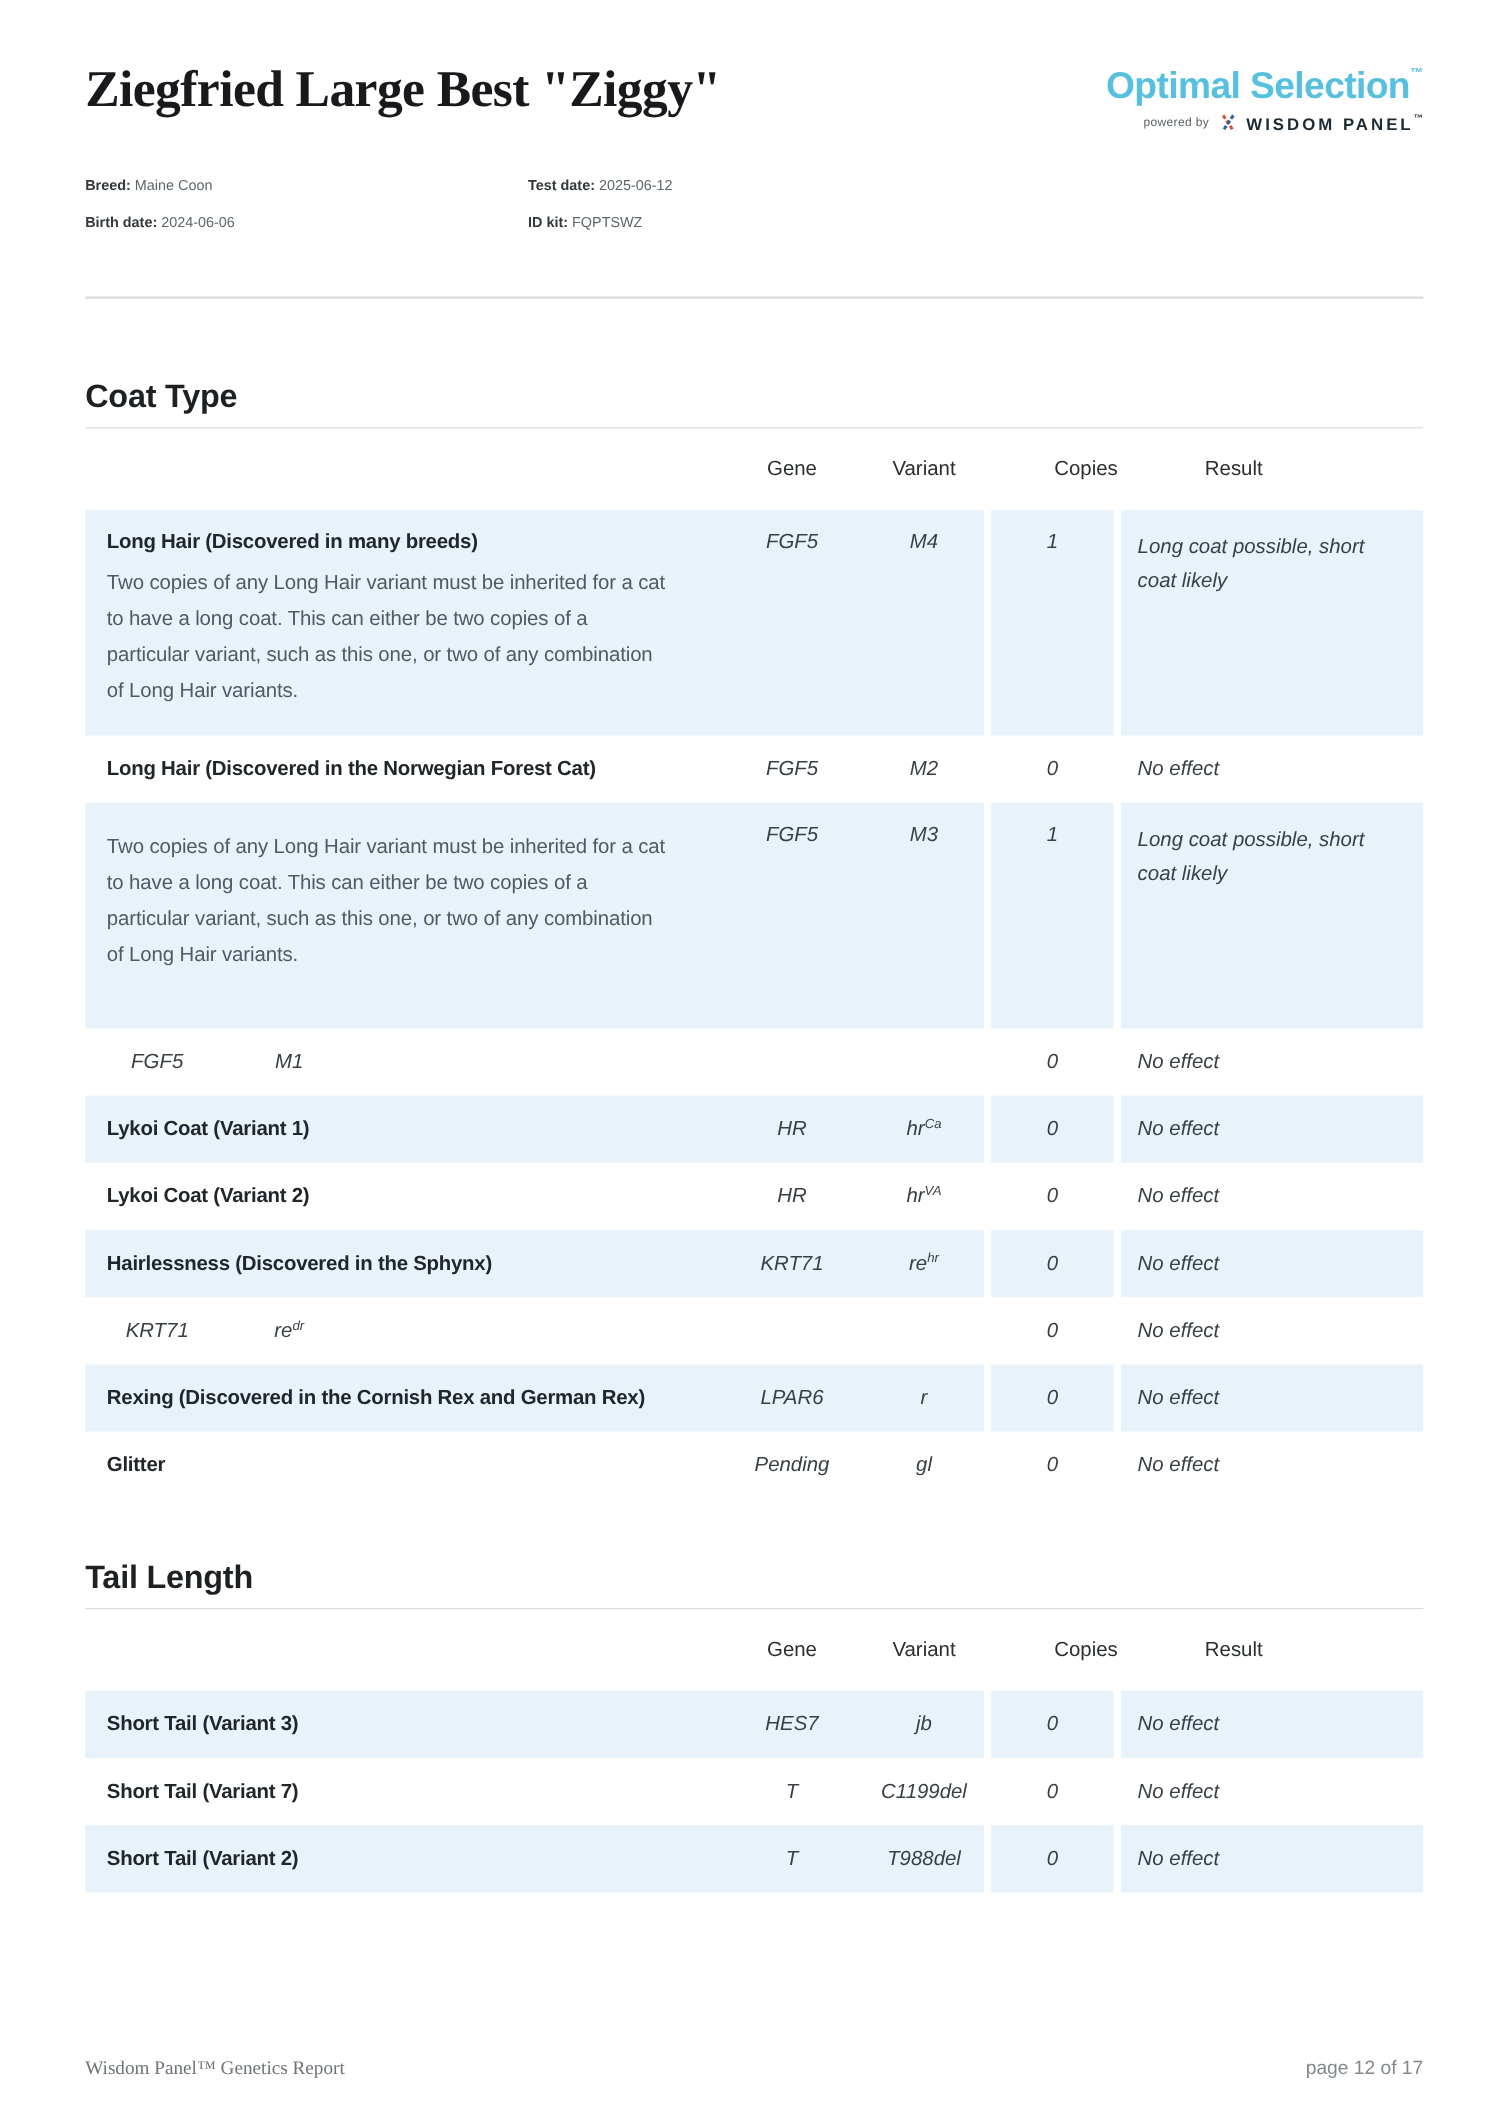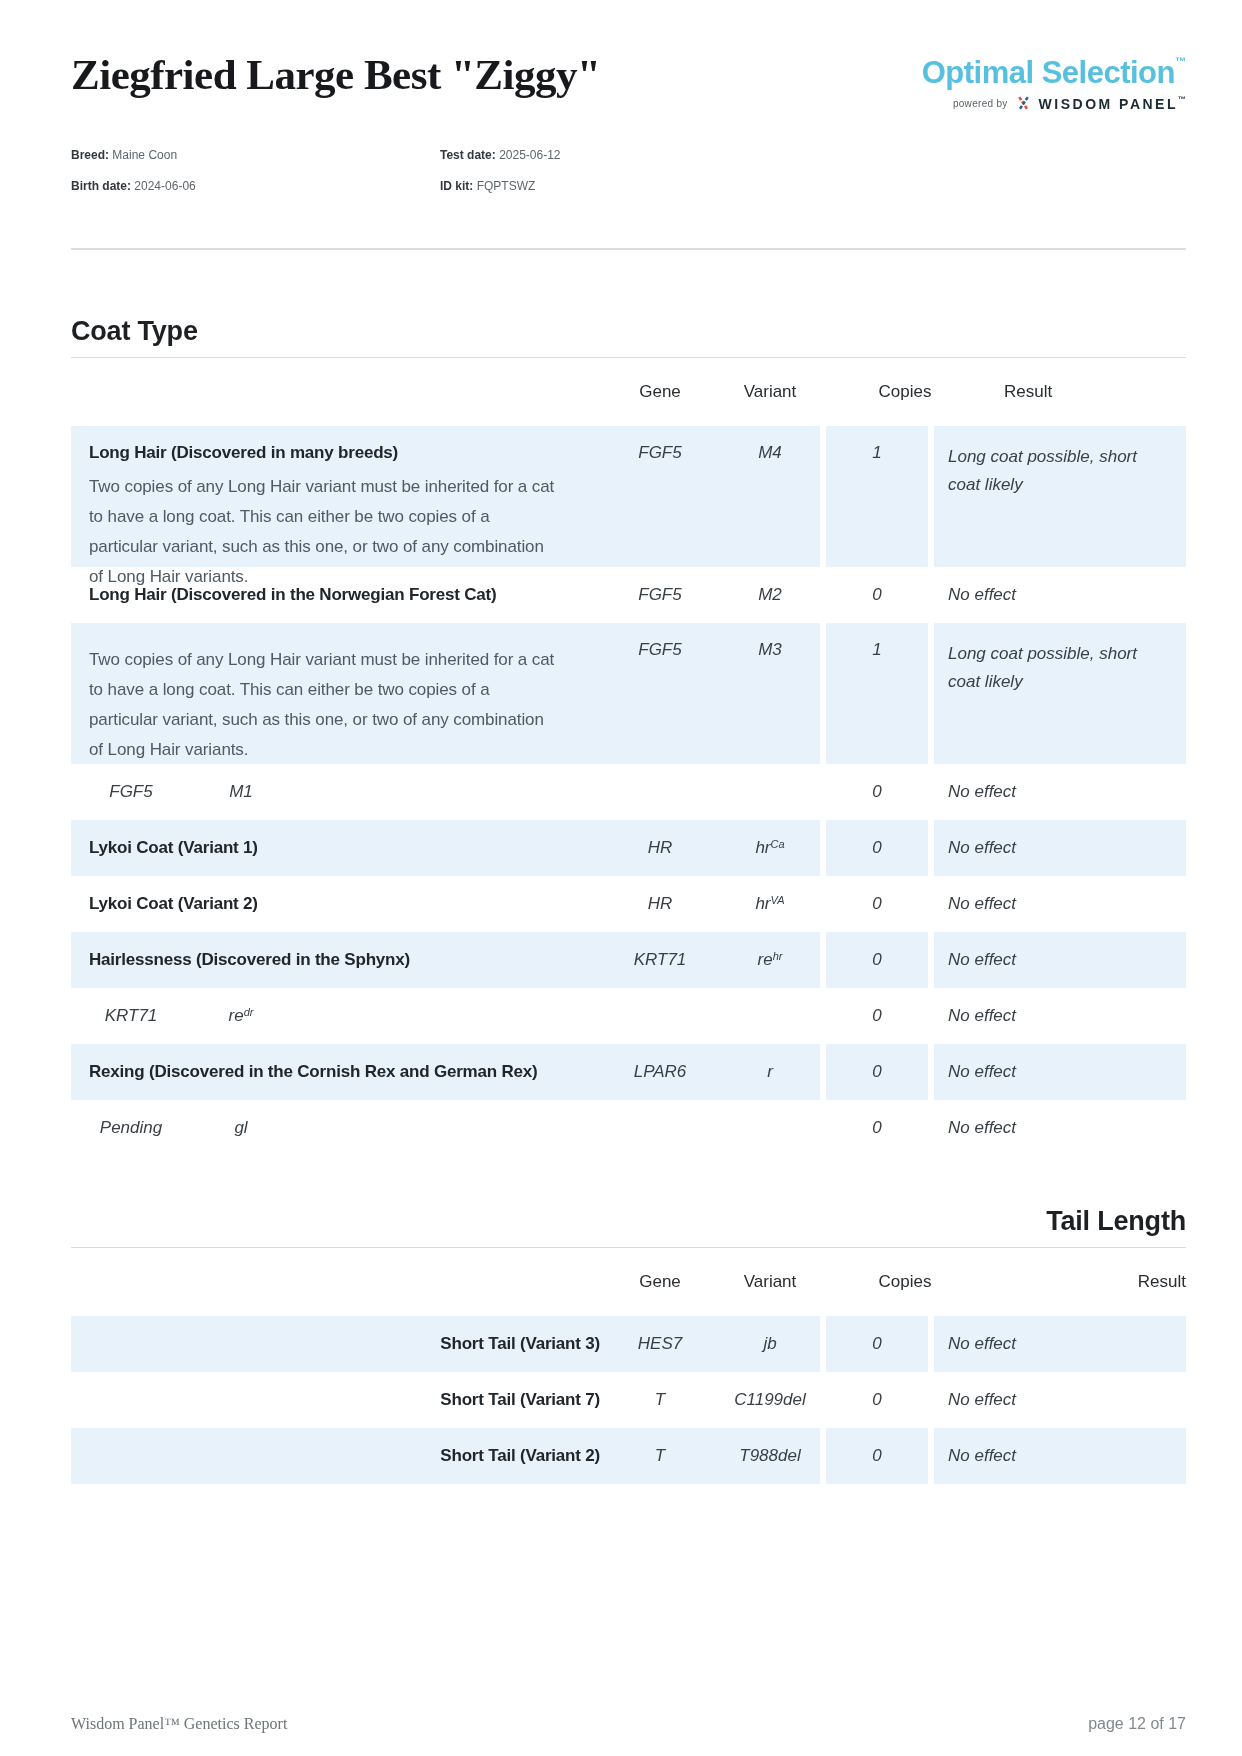--- a/index.html
+++ b/index.html
@@ -32,21 +32,21 @@
 
   
   .meta-row { display:flex; margin-top:28px; }
   .meta-col1 { width:369px; }
   .meta-line { font-size:12px; line-height:31px; color:#5c666d; }
   .meta-line b { color:#33383c; font-weight:bold; }
   .top-divider { height:2px; background:#dcdcdc; margin-top:46px; }
 
   
   #sections .section { margin-top:64px; }
-  #sections .section + .section { margin-top:48px;text-align:right; }
+  #sections .section + .section { margin-top:48px; }
   .section-heading { font-size:27px; font-weight:bold; color:#1d2124; line-height:34px; letter-spacing:-0.2px; }
   .heading-divider { height:1px; background:#dcdcdc; margin-top:9px; }
 
   .trow { display:flex; align-items:stretch; }
   .cell { background:transparent; }
   .shaded .cell { background:var(--row-hl,#E8F2FA); }
   .blockA { width:749px; display:flex; }
   .blockB { width:102px; margin-left:6px; display:flex; justify-content:center; }
   .blockC { width:252px; margin-left:6px; padding-left:14px; }
   .c-name { width:529px; padding-left:18px; }
@@ -54,21 +54,21 @@
   .c-variant { width:100px; display:flex; justify-content:center; }
 
   .thead { height:68px; align-items:center;gap:40px; }
   .thead .blockA, .thead .blockB { align-items:center; }
   .th { font-size:17px; color:#2a2e31; }
 
   .simple { height:56px; }
   .simple .blockA, .simple .blockB { align-items:center; }
   .simple .blockC { display:flex; align-items:center; }
 
-  .descrow { height:141px; }
+  .descrow { height:188px; }
   .descrow .blockA, .descrow .blockB { align-items:flex-start; }
   .descrow .c-name { padding-top:15px; }
   .descrow .c-gene, .descrow .c-variant, .descrow .blockB.cell { padding-top:17px; }
   .descrow .blockC { padding-top:17px; }
 
   .trait { font-size:17px; font-weight:bold; color:#21262b; letter-spacing:-0.2px; line-height:24px; }
   .desc { font-size:17px; color:#4e5a64; line-height:30px; max-width:468px; margin-top:7px; letter-spacing:-0.1px; }
   .val { font-size:17px; color:#383f45;font-style:italic; }
   .val sup { font-size:11px; vertical-align:5px; letter-spacing:0; }
   .result-text { max-width:205px; line-height:28px; }
@@ -258,20 +258,23 @@
                 <span>r</span>
               </div>
             </div>
             <div class="blockB cell val">0</div>
             <div class="blockC cell val">
               <div class="result-text">No effect</div>
             </div>
           </div>
           <div class="trow simple">
             <div class="blockA cell">
+              <div class="c-name">
+                <div class="trait">Glitter</div>
+              </div>
               <div class="c-gene val">Pending</div>
               <div class="c-variant val">
                 <span>gl</span>
               </div>
             </div>
             <div class="blockB cell val">0</div>
             <div class="blockC cell val">
               <div class="result-text">No effect</div>
             </div>
           </div>

